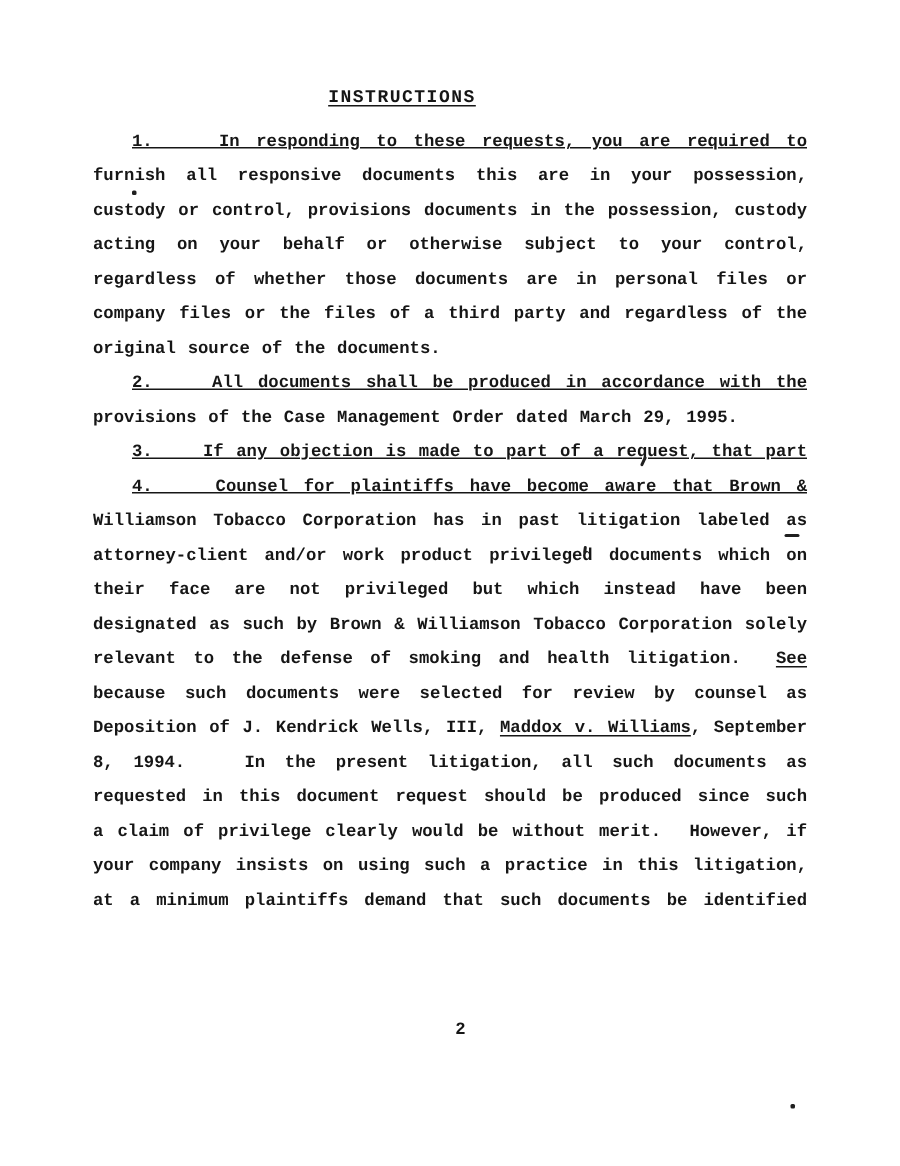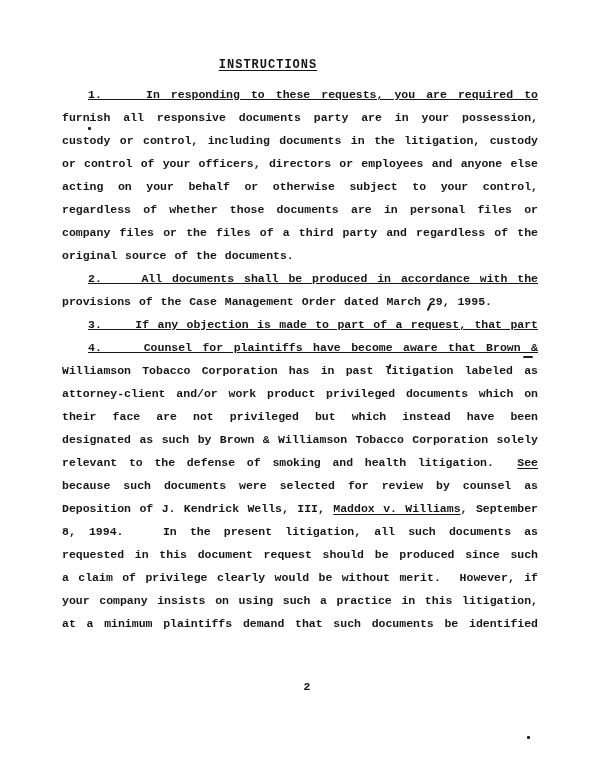--- a/index.html
+++ b/index.html
@@ -66,23 +66,22 @@
   }
 </style>
 </head>
 <body>
 
 <div class="page">
   <div class="heading">INSTRUCTIONS</div>
 
   <div class="doc-body">
       <div class="line indent"><span>1.&nbsp;&nbsp;&nbsp; In responding to these requests, you are required to</span></div>
-      <div class="line"><span>furnish all responsive documents party are in your possession,</span></div>
-      <div class="line"><span>custody or control, including documents in the litigation, custody</span></div>
-      <div class="line"><span>or control of your officers, directors or employees and anyone else</span></div>
+      <div class="line"><span>furnish all responsive documents this are in your possession,</span></div>
+      <div class="line"><span>custody or control, provisions documents in the possession, custody</span></div>
       <div class="line"><span>acting on your behalf or otherwise subject to your control,</span></div>
       <div class="line"><span>regardless of whether those documents are in personal files or</span></div>
       <div class="line"><span>company files or the files of a third party and regardless of the</span></div>
       <div class="line end"><span>original source of the documents.</span></div>
       <div class="line indent"><span>2.&nbsp;&nbsp;&nbsp; All documents shall be produced in accordance with the</span></div>
       <div class="line end"><span>provisions of the Case Management Order dated March 29, 1995.</span></div>
       <div class="line indent"><span>3.&nbsp;&nbsp;&nbsp; If any objection is made to part of a request, that part</span></div>
       <div class="line indent"><span>4.&nbsp;&nbsp;&nbsp; Counsel for plaintiffs have become aware that Brown &amp;</span></div>
       <div class="line"><span>Williamson Tobacco Corporation has in past litigation labeled as</span></div>
       <div class="line"><span>attorney-client and/or work product privileged documents which on</span></div>

